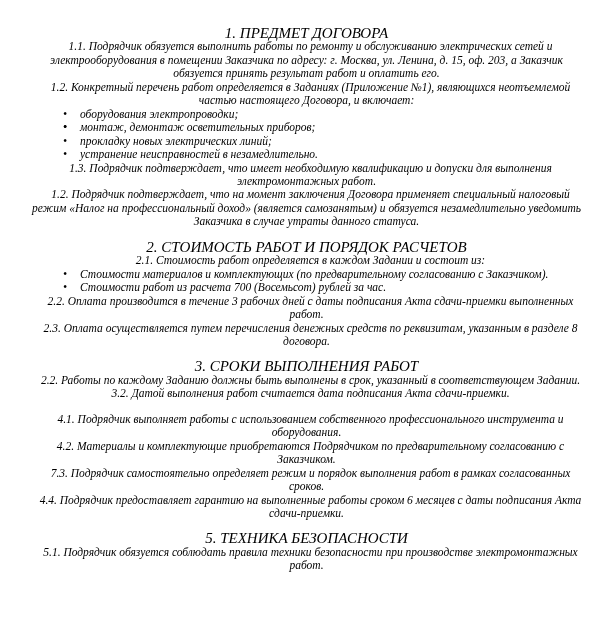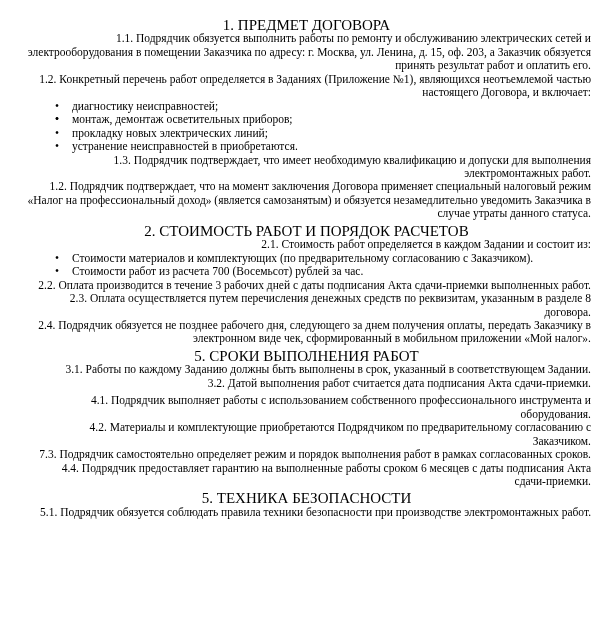--- a/index.html
+++ b/index.html
@@ -12,33 +12,33 @@
     font-family: "Liberation Serif", "DejaVu Serif", serif;
     font-size: 11.5px;
     line-height: 13.45px;
   }
   .page {
     box-sizing: border-box;
     width: 600px;
     height: 628px;
     padding: 15px 5px 0 18px;
   }
-  .section { margin: 4px; }
+  .section { margin: 12px; font-style: italic; }
   .hd {
     font-size: 15px;
     font-weight: normal;
     text-align: center;
     margin: 0;
     line-height: 13.45px;
     white-space: nowrap;
   }
   .para {
     margin: 0;
     text-indent: 8px;
-    text-align: right;
+    text-align: center;
   }
   .blist {
     list-style: none;
     margin: 0;
     padding: 0;
   }
   .bitem {
     position: relative;
     padding-left: 50px;
   }
@@ -54,36 +54,36 @@
 
 <div class="page">
 
   <div class="section">
     <h2 class="hd">1. ПРЕДМЕТ ДОГОВОРА</h2>
     <p class="para">1.1. Подрядчик обязуется выполнить работы по ремонту и обслуживанию электрических сетей и электрооборудования в помещении Заказчика по адресу: г. Москва, ул. Ленина, д. 15, оф. 203, а Заказчик обязуется принять результат работ и оплатить его.</p>
     <p class="para">1.2. Конкретный перечень работ определяется в Заданиях (Приложение №1), являющихся неотъемлемой частью настоящего Договора, и включает:</p>
     <ul class="blist">
       <li class="bitem">
         <span class="bullet">•</span>
-        <span>диагностику неисправностей;</span>
+        <span>оборудования электропроводки;</span>
       </li>
       <li class="bitem">
         <span class="bullet">•</span>
       </li>
       <li class="bitem">
         <span class="bullet">•</span>
         <span>монтаж, демонтаж осветительных приборов;</span>
       </li>
       <li class="bitem">
         <span class="bullet">•</span>
         <span>прокладку новых электрических линий;</span>
       </li>
       <li class="bitem">
         <span class="bullet">•</span>
-        <span>устранение неисправностей в приобретаются.</span>
+        <span>устранение неисправностей в незамедлительно.</span>
       </li>
     </ul>
     <p class="para">1.3. Подрядчик подтверждает, что имеет необходимую квалификацию и допуски для выполнения электромонтажных работ.</p>
     <p class="para">1.2. Подрядчик подтверждает, что на момент заключения Договора применяет специальный налоговый режим «Налог на профессиональный доход» (является самозанятым) и обязуется незамедлительно уведомить Заказчика в случае утраты данного статуса.</p>
   </div>
 
   <div class="section">
     <h2 class="hd">2. СТОИМОСТЬ РАБОТ И ПОРЯДОК РАСЧЕТОВ</h2>
     <p class="para">2.1. Стоимость работ определяется в каждом Задании и состоит из:</p>
     <ul class="blist">
@@ -91,26 +91,25 @@
         <span class="bullet">•</span>
         <span>Стоимости материалов и комплектующих (по предварительному согласованию с Заказчиком).</span>
       </li>
       <li class="bitem">
         <span class="bullet">•</span>
         <span>Стоимости работ из расчета 700 (Восемьсот) рублей за час.</span>
       </li>
     </ul>
     <p class="para">2.2. Оплата производится в течение 3 рабочих дней с даты подписания Акта сдачи-приемки выполненных работ.</p>
     <p class="para">2.3. Оплата осуществляется путем перечисления денежных средств по реквизитам, указанным в разделе 8 договора.</p>
-    <p class="para">2.4. Подрядчик обязуется не позднее рабочего дня, следующего за днем получения оплаты, передать Заказчику в электронном виде чек, сформированный в мобильном приложении «Мой налог».</p>
   </div>
 
   <div class="section">
-    <h2 class="hd">5. СРОКИ ВЫПОЛНЕНИЯ РАБОТ</h2>
-    <p class="para">3.1. Работы по каждому Заданию должны быть выполнены в срок, указанный в соответствующем Задании.</p>
+    <h2 class="hd">3. СРОКИ ВЫПОЛНЕНИЯ РАБОТ</h2>
+    <p class="para">2.2. Работы по каждому Заданию должны быть выполнены в срок, указанный в соответствующем Задании.</p>
     <p class="para">3.2. Датой выполнения работ считается дата подписания Акта сдачи-приемки.</p>
   </div>
 
   <div class="section">
     <p class="para">4.1. Подрядчик выполняет работы с использованием собственного профессионального инструмента и оборудования.</p>
     <p class="para">4.2. Материалы и комплектующие приобретаются Подрядчиком по предварительному согласованию с Заказчиком.</p>
     <p class="para">7.3. Подрядчик самостоятельно определяет режим и порядок выполнения работ в рамках согласованных сроков.</p>
     <p class="para">4.4. Подрядчик предоставляет гарантию на выполненные работы сроком 6 месяцев с даты подписания Акта сдачи-приемки.</p>
   </div>
 

